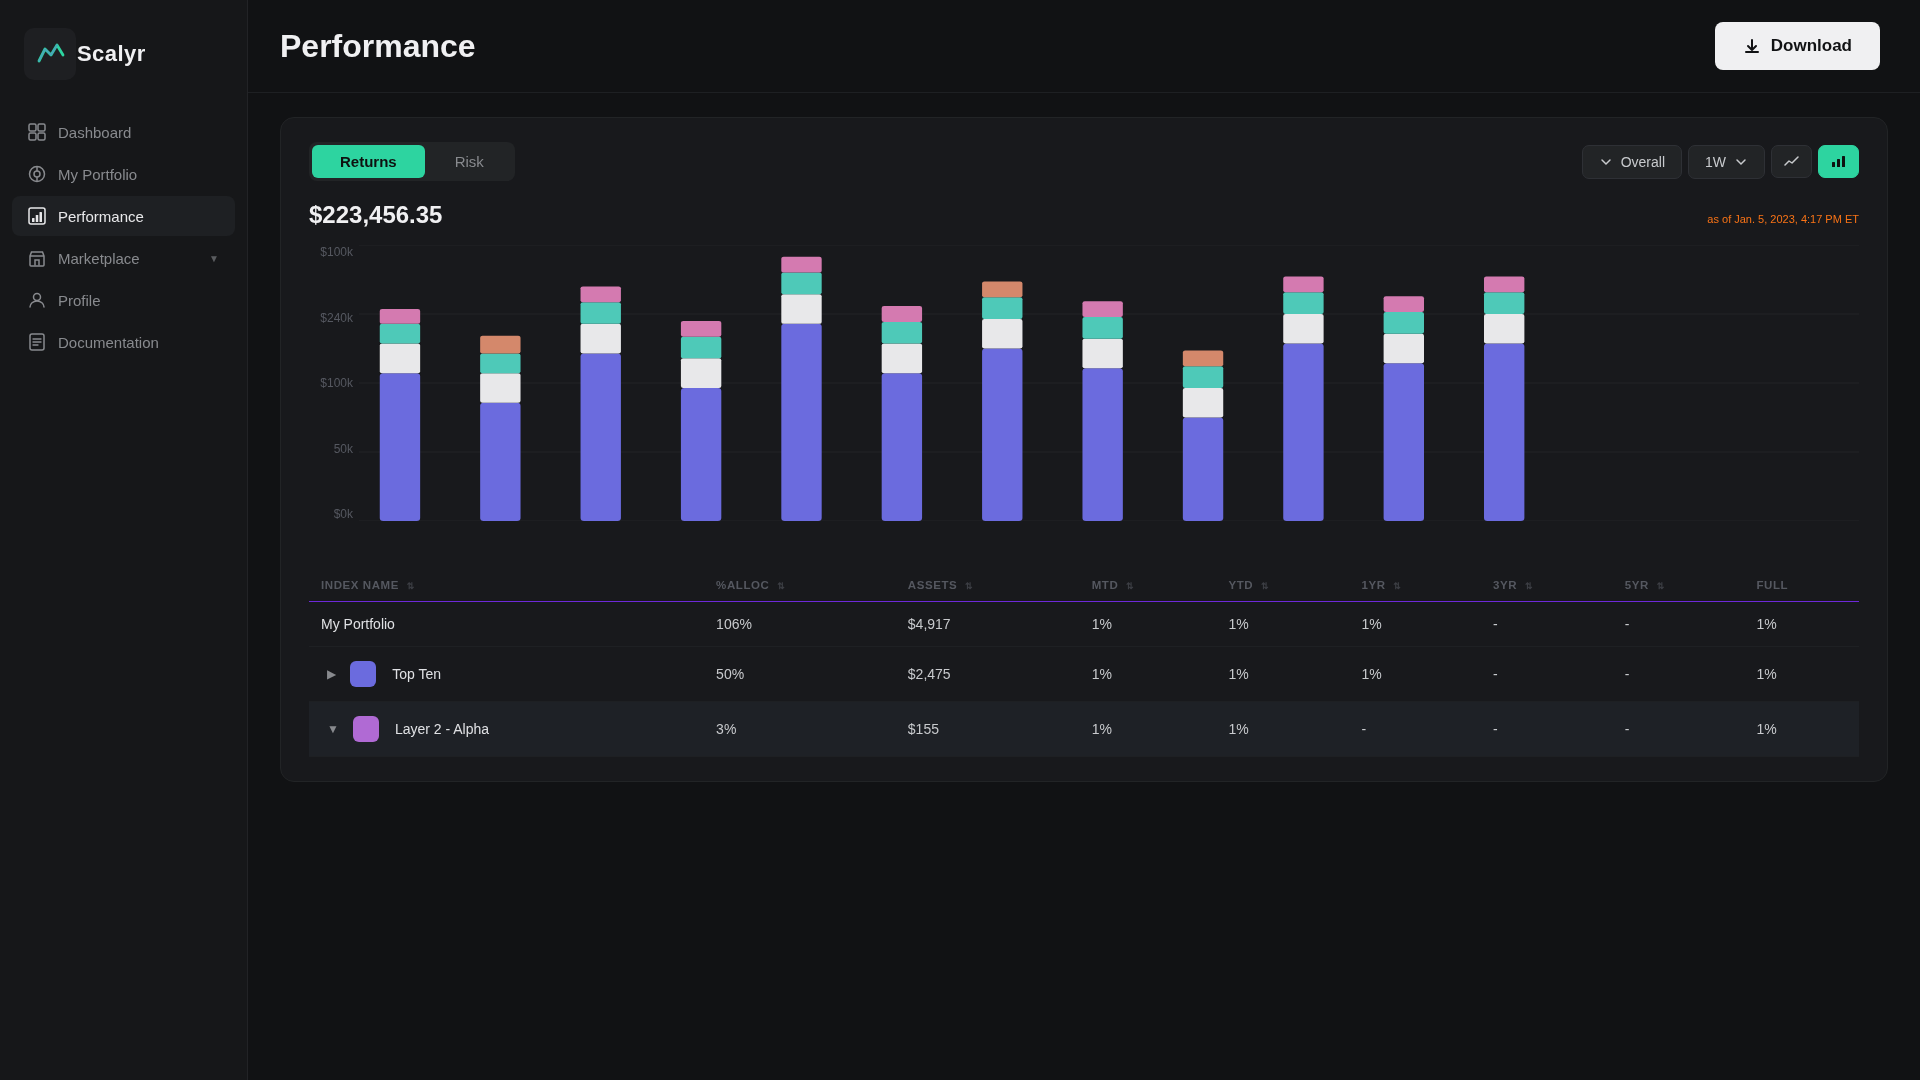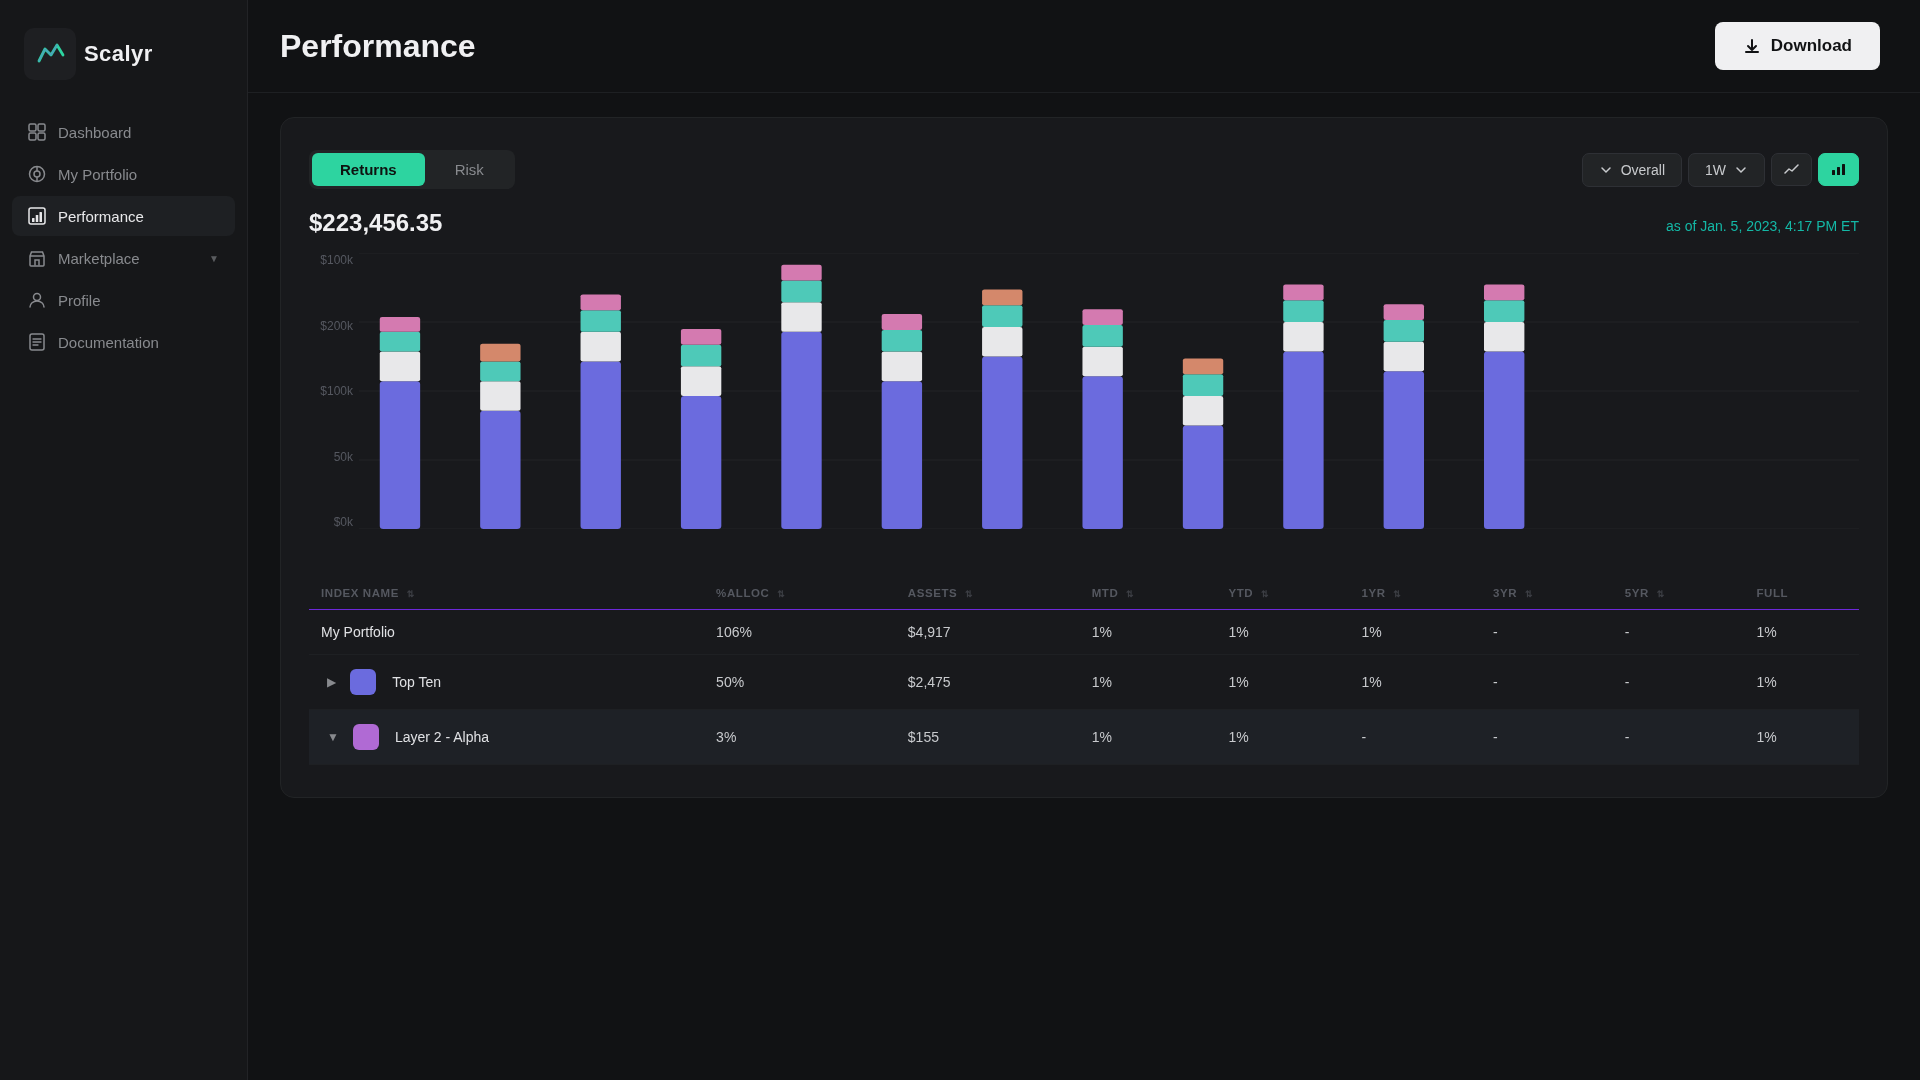--- a/index.html
+++ b/index.html
@@ -20,21 +20,21 @@
       background: #161719;
       height: 1080px;
       display: flex;
       flex-direction: column;
       padding: 0;
       border-right: 1px solid #222326;
     }
     .sidebar-logo {
       display: flex;
       align-items: center;
-      gap: 8px;
+      gap: 1px;
       padding: 28px 24px 32px;
     }
     .logo-icon {
       width: 52px;
       height: 52px;
       background: #1e1f22;
       border-radius: 10px;
       display: flex;
       align-items: center;
       justify-content: center;
@@ -115,21 +115,21 @@
     
     .content {
       flex: 1;
       padding: 24px 32px;
       overflow-y: auto;
     }
     .card {
       background: #18191c;
       border-radius: 14px;
       border: 1px solid #222426;
-      padding: 32px 28px;
+      padding: 24px 28px;
     }
 
     
     .tabs-row {
       display: flex;
       align-items: center;
       justify-content: space-between;
       margin-bottom: 20px;
     }
     .tabs {
@@ -194,22 +194,22 @@
       align-items: baseline;
       justify-content: space-between;
       margin-bottom: 16px;
     }
     .main-value {
       font-size: 24px;
       font-weight: 700;
       color: #f0f0f2;
     }
     .as-of {
-      font-size: 14px;
-      color: #14b8a6;
+      font-size: 11px;
+      color: #f97316;
     }
 
     
     .chart-area {
       position: relative;
       height: 300px;
       margin-bottom: 8px;
     }
     .y-labels {
       position: absolute;
@@ -433,21 +433,21 @@
       </div>
 
       <div class="stats-row">
         <span class="main-value">$223,456.35</span>
         <span class="as-of">as of Jan. 5, 2023, 4:17 PM ET</span>
       </div>
 
       <div class="chart-area">
         <div class="y-labels">
           <span class="y-label">$100k</span>
-          <span class="y-label">$200k</span>
+          <span class="y-label">$240k</span>
           <span class="y-label">$100k</span>
           <span class="y-label">50k</span>
           <span class="y-label">$0k</span>
         </div>
         <div class="chart-inner">
           <svg width="100%" height="100%" viewBox="0 0 1300 280" preserveAspectRatio="none" xmlns="http://www.w3.org/2000/svg">
 
             <line x1="0" y1="0" x2="1300" y2="0" stroke="#222426" stroke-width="1"></line>
             <line x1="0" y1="70" x2="1300" y2="70" stroke="#222426" stroke-width="1"></line>
             <line x1="0" y1="140" x2="1300" y2="140" stroke="#222426" stroke-width="1"></line>

